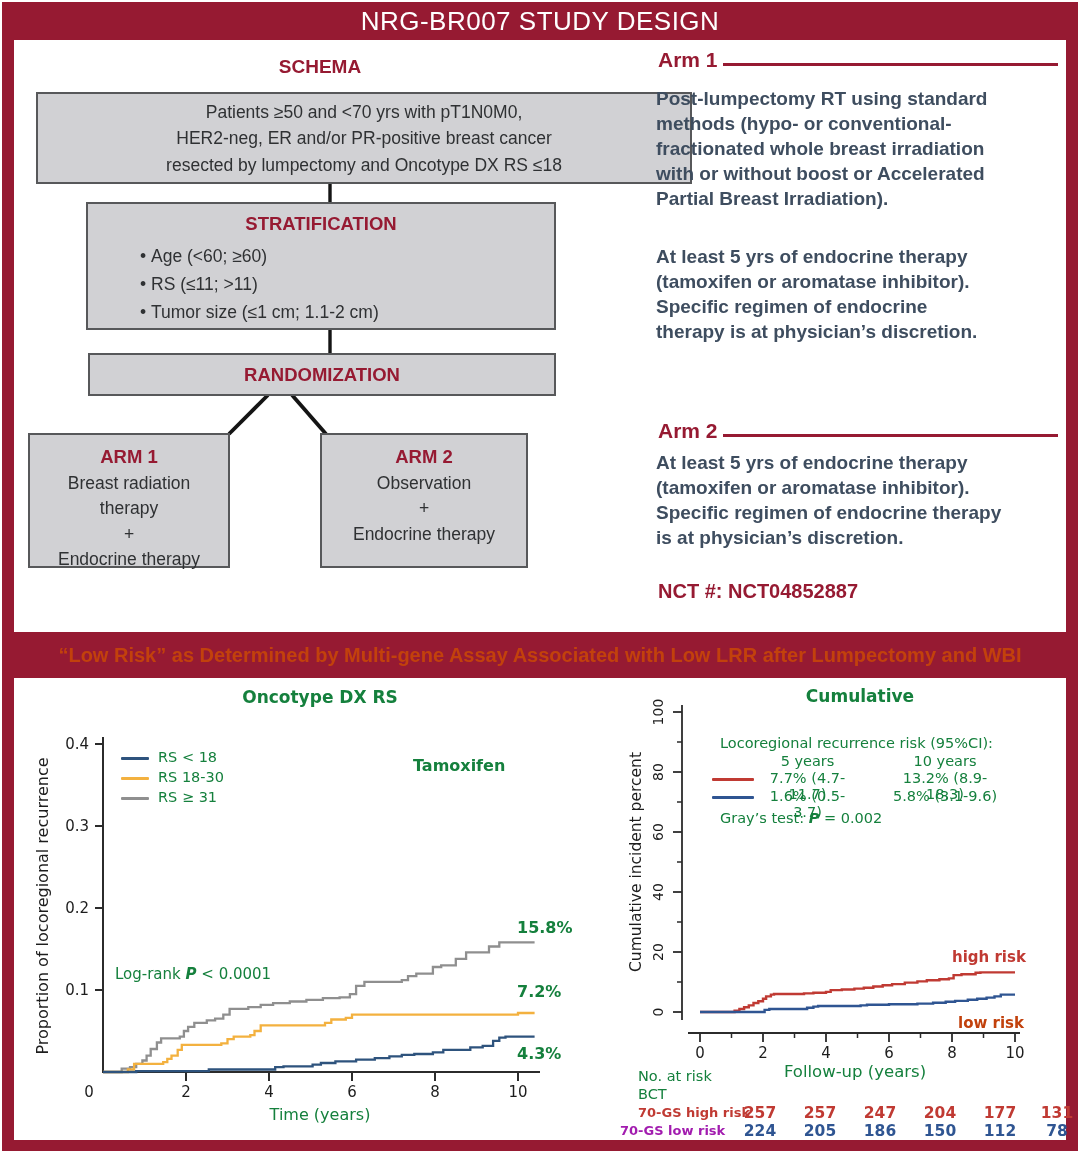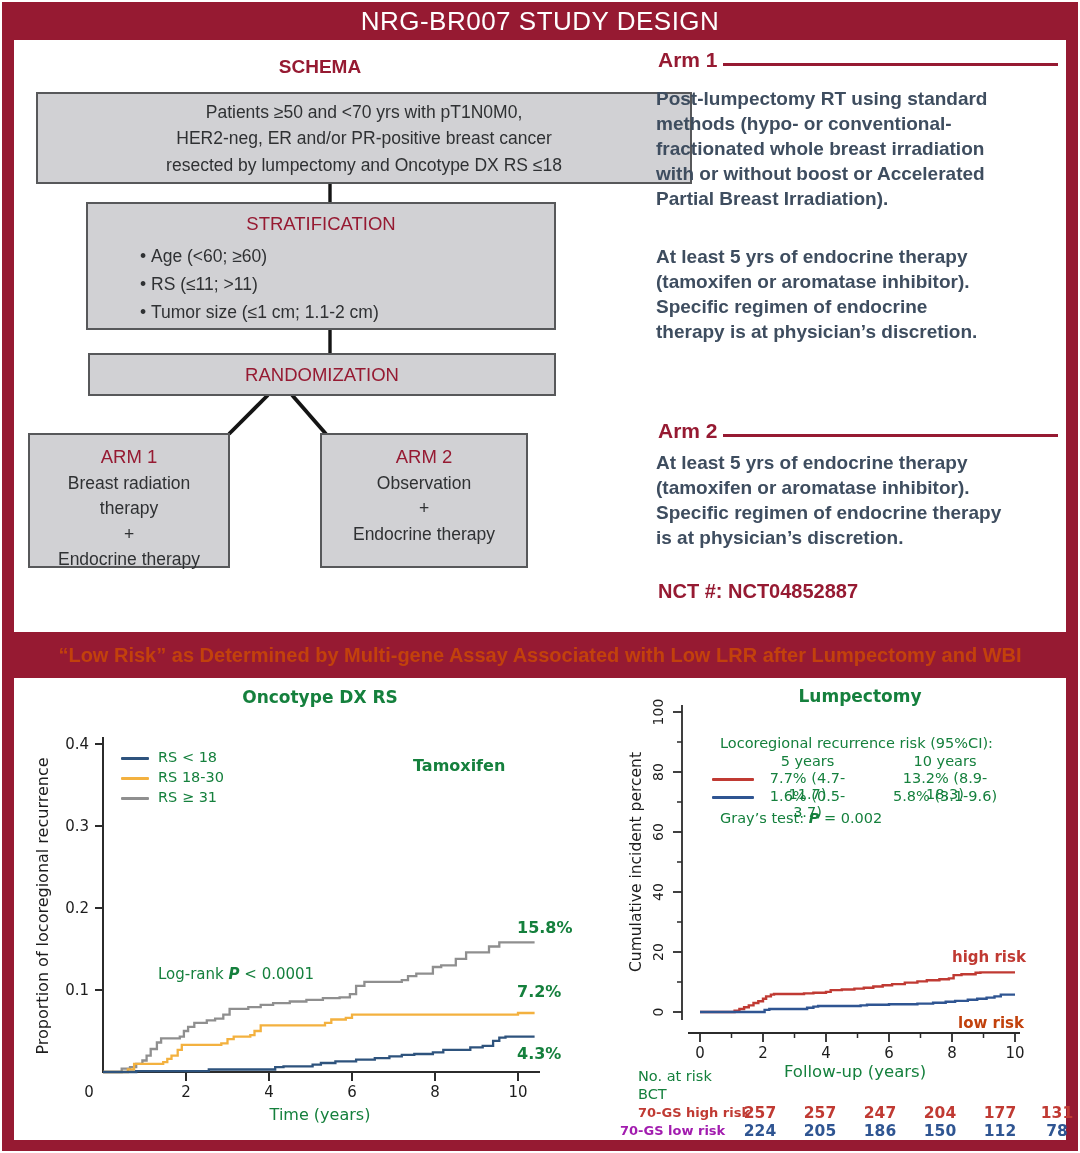--- a/index.html
+++ b/index.html
@@ -12,21 +12,21 @@
   .abs{position:absolute;}
   .title-bar{left:0;top:2px;width:100%;height:46px;line-height:38px;text-align:center;
              color:#fff;font-weight:normal;font-size:26px;letter-spacing:.5px;}
   .band-text{left:0;top:632px;width:100%;height:46px;line-height:46px;text-align:center;
              color:#c2410c;font-weight:bold;font-size:20px;}
   .maroon{color:#961A32;}
   .schema-heading{left:30px;top:56px;width:580px;text-align:center;
                   font-weight:bold;font-size:19px;}
   .box{position:absolute;background:#D1D1D4;border:2px solid #57585A;box-sizing:border-box;
        color:#2F3133;}
-  .box-heading{font-weight:normal;font-size:18.5px;text-align:center;}
+  .box-heading{font-weight:bold;font-size:18.5px;text-align:center;}
   .pre{white-space:pre-line;}
   .patient-box{left:36px;top:92px;width:656px;height:92px;font-size:17.5px;line-height:1.5;
                text-align:center;padding-top:5px;}
   .strat-box{left:86px;top:202px;width:470px;height:128px;padding-top:9px;}
   .strat-box ul{margin:7px 0 0 0;padding:0 0 0 52px;list-style:none;}
   .strat-box li{font-size:17.5px;line-height:1.6;}
   .strat-box li::before{content:"\2022\00a0";}
   .rand-box{left:88px;top:353px;width:468px;height:43px;}
   .rand-box .box-heading{line-height:39px;}
   .arm-box{height:135px;text-align:center;font-size:17.5px;line-height:1.45;padding-top:9px;}
@@ -37,21 +37,21 @@
   .arm-para{width:412px;font-size:19px;font-weight:700;color:#3E4D5F;line-height:1.32;}
   .nct{font-size:20px;font-weight:bold;}
   .overlay{position:absolute;left:0;top:0;width:1080px;height:1153px;pointer-events:none;}
   .chart-text{font-family:"DejaVu Sans","Liberation Sans",sans-serif;color:#15803d;}
   .chart-title{font-weight:bold;font-size:17px;text-align:center;}
   .vlabel{position:absolute;transform:translate(-50%,-50%) rotate(-90deg);white-space:nowrap;
           font-size:16px;color:#1d1d1d;font-family:"DejaVu Sans","Liberation Sans",sans-serif;}
   .legend-label{font-size:14.5px;}
   .swatch{position:absolute;height:3px;border-radius:1px;}
   .end-label{font-weight:bold;font-size:16px;}
-  .annot{font-size:15px;margin-left:43px;}
+  .annot{font-size:15px;}
   .annot .p, .stat .p{font-weight:bold;font-style:italic;}
   .small{font-size:14.5px;}
   .curve-label{font-weight:bold;font-size:15px;white-space:nowrap;}
   .atrisk-label{font-weight:bold;font-size:13px;white-space:nowrap;}
   .center{text-align:center;}
 </style>
 </head>
 <body>
 
 <div class="poster">
@@ -200,21 +200,21 @@
   <div class="swatch" id="sw2" style="left: 121px; top: 797px; width: 28px; background: rgb(143, 143, 143);"></div>
   <div class="abs chart-text legend-label" style="left:158px;top:749px;">RS &lt; 18</div>
   <div class="abs chart-text legend-label" style="left:158px;top:769px;">RS 18-30</div>
   <div class="abs chart-text legend-label" style="left:158px;top:789px;">RS ≥ 31</div>
   <div class="abs chart-text" style="left:413px;top:756px;font-weight:bold;font-size:16px;">Tamoxifen</div>
   <div class="abs chart-text annot" style="left:115px;top:965px;"><span>Log-rank </span><span class="p">P</span><span> &lt; 0.0001</span></div>
   <div class="abs chart-text end-label" style="left:517px;top:918px;">15.8%</div>
   <div class="abs chart-text end-label" style="left:517px;top:982px;">7.2%</div>
   <div class="abs chart-text end-label" style="left:517px;top:1044px;">4.3%</div>
 
-  <div class="abs chart-text chart-title" style="left:700px;top:686px;width:320px;">Lumpectomy</div>
+  <div class="abs chart-text chart-title" style="left:700px;top:686px;width:320px;">Cumulative</div>
   <div class="vlabel" style="left:636px;top:862px;font-size:15.5px;">Cumulative incident percent</div>
   <div class="abs chart-text" style="left:765px;top:1062px;width:180px;text-align:center;font-size:16.5px;">Follow-up (years)</div>
   <div class="abs chart-text small" style="left:720px;top:735px;">Locoregional recurrence risk (95%CI):</div>
   <div class="abs chart-text small center" style="left:760px;top:753px;width:95px;">5 years</div>
   <div class="abs chart-text small center" style="left:885px;top:753px;width:120px;">10 years</div>
   <div class="swatch" id="mpsw0" style="left: 712px; top: 778px; width: 42px; background: rgb(192, 58, 51);"></div>
   <div class="swatch" id="mpsw1" style="left: 712px; top: 796px; width: 42px; background: rgb(47, 85, 146);"></div>
   <div class="abs chart-text small center" style="left:760px;top:770px;width:95px;">7.7% (4.7-11.7)</div>
   <div class="abs chart-text small center" style="left:885px;top:770px;width:120px;">13.2% (8.9-18.3)</div>
   <div class="abs chart-text small center" style="left:760px;top:788px;width:95px;">1.6% (0.5-3.7)</div>

